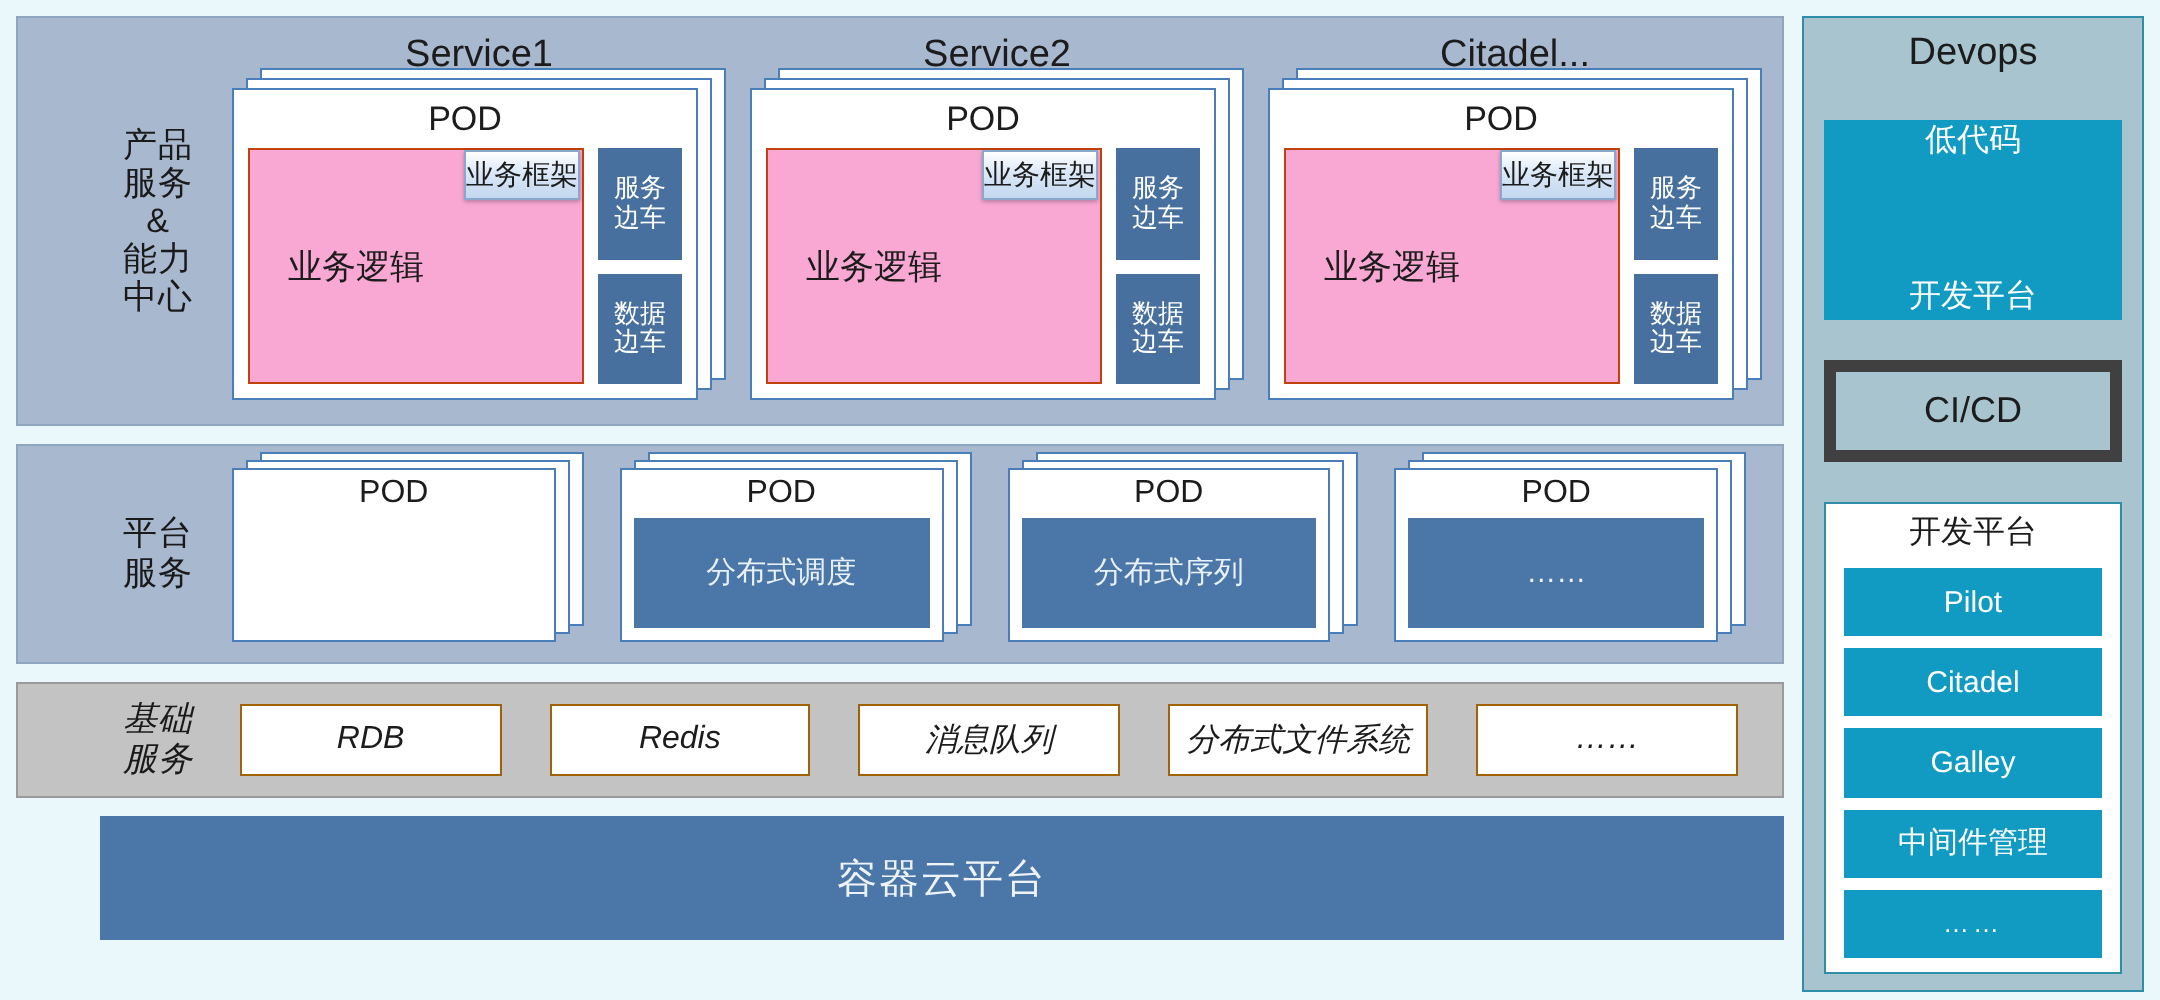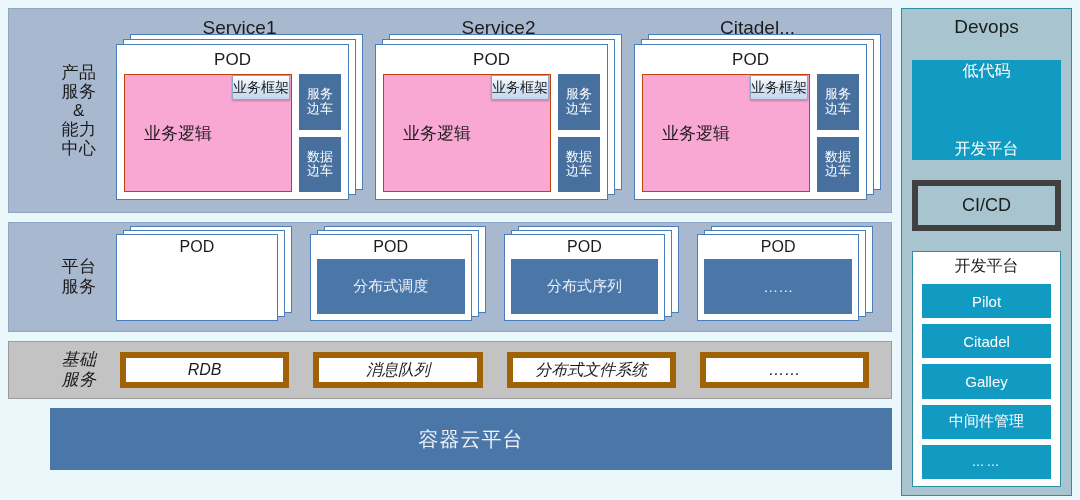--- a/index.html
+++ b/index.html
@@ -199,21 +199,21 @@
     display: flex;
     gap: 24px;
     padding: 0 22px 0 6px;
     align-items: center;
     height: 100%;
   }
   .infra-box {
     flex: 1;
     height: 36px;
     background: #ffffff;
-    border: 6px solid #a16207;
+    border: 1px solid #a16207;
     display: flex;
     align-items: center;
     justify-content: center;
     font-size: 16px;
     color: #1c1c1c;
   }
 
   
   #row-cloud {
     height: 62px;
@@ -458,20 +458,21 @@
       </div>
     </div>
 
     <div class="band band-gray" id="row-infra">
       <div class="row-label small">
         <div>基础</div>
         <div>服务</div>
       </div>
       <div class="infra-wrap">
         <div class="infra-box">RDB</div>
+        <div class="infra-box">Redis</div>
         <div class="infra-box">消息队列</div>
         <div class="infra-box">分布式文件系统</div>
         <div class="infra-box">……</div>
       </div>
     </div>
 
     <div id="row-cloud">
       <div class="cloud-label">容器云平台</div>
     </div>
 

